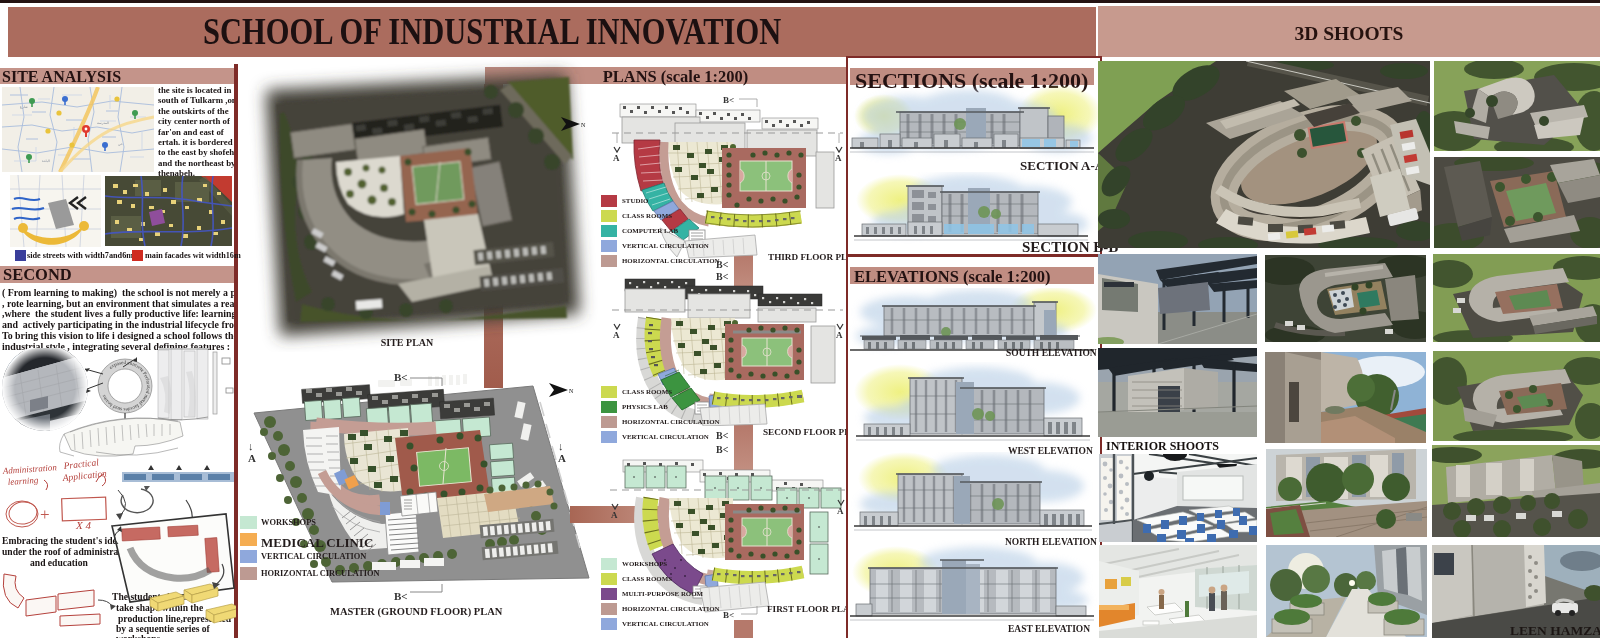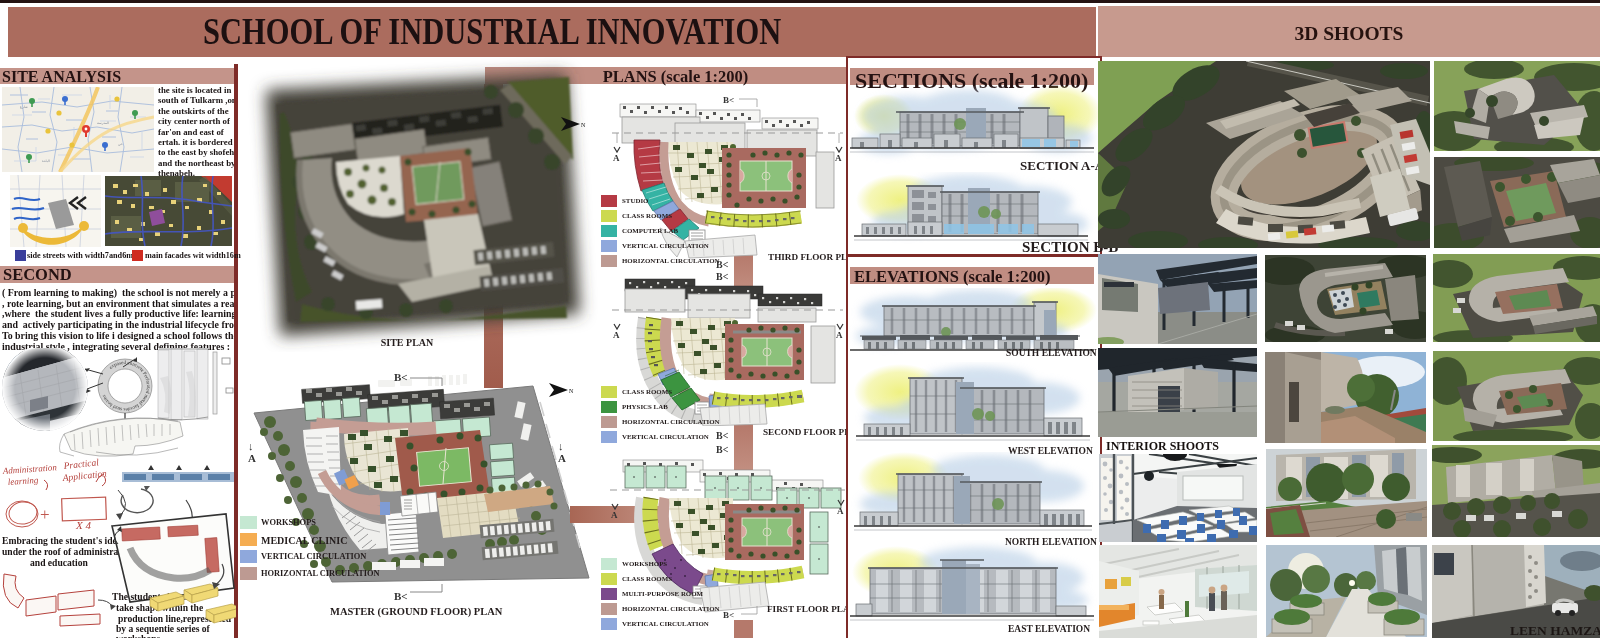--- a/index.html
+++ b/index.html
@@ -707,21 +707,21 @@
 
 <svg class="abs" style="left:548px;top:382px;" width="26" height="16" viewBox="0 0 26 16">
       <path d="M1,1 L20,8 L1,15 L6,8 Z" fill="#111"></path>
       <text x="21" y="11" font-size="6" fill="#111">N</text>
     </svg>
 
 <div class="abs" style="left:240px;top:516px;width:17px;height:13px;background:#c5e8d2;"></div>
 <div class="abs" style="left:261px;top:518px;font-size:8.4px;font-weight:bold;color:#231c1c;white-space:nowrap;">WORKSHOPS</div>
 
 <div class="abs" style="left:240px;top:533px;width:17px;height:13px;background:#f5ad52;"></div>
-<div class="abs" style="left:261px;top:535px;font-size:10px;font-weight:bold;color:#231c1c;white-space:nowrap;">MEDICAL CLINIC</div>
+<div class="abs" style="left:261px;top:535px;font-size:13px;font-weight:bold;color:#231c1c;white-space:nowrap;">MEDICAL CLINIC</div>
 
 <div class="abs" style="left:240px;top:550px;width:17px;height:13px;background:#8fa8dc;"></div>
 <div class="abs" style="left:261px;top:552px;font-size:8.4px;font-weight:bold;color:#231c1c;white-space:nowrap;">VERTICAL CIRCULATION</div>
 
 <div class="abs" style="left:240px;top:567px;width:17px;height:13px;background:#bd9a92;"></div>
 <div class="abs" style="left:261px;top:569px;font-size:8.4px;font-weight:bold;color:#231c1c;white-space:nowrap;">HORIZONTAL CIRCULATION</div>
 
 <div class="abs" style="left:570px;top:506px;width:90px;height:17px;background:linear-gradient(90deg,#a86654,#c28f81);"></div>
 
 <div class="abs" style="left:734px;top:253px;width:19px;height:40px;background:linear-gradient(180deg,#b5796b,#c28f81);"></div>

